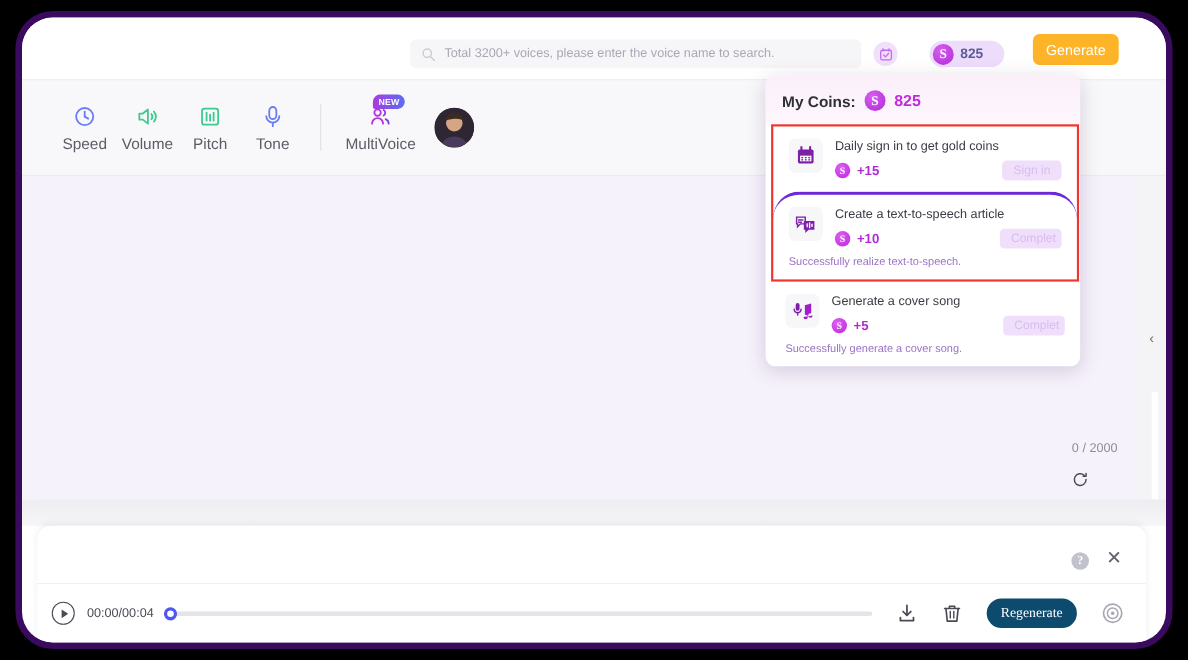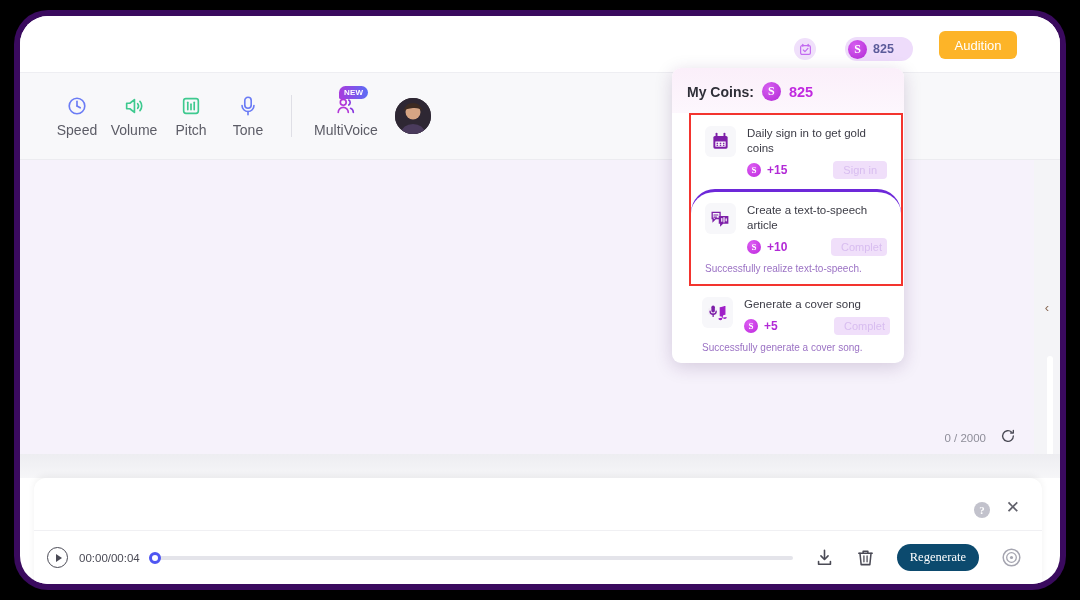--- a/index.html
+++ b/index.html
@@ -134,21 +134,21 @@
     width: 100%; height: 294px;
     background: #f6f2fb;
   }
   .editor-inner {
     position: absolute; left: 14px; top: 0; right: 24px; bottom: 0;
     background: #f6f2fb;
   }
   .char-count {
     position: absolute; right: 44px; bottom: 10px;
     font-size: 11.5px; color: #8e8e99;
-    display: flex; align-items: flex-end; gap: 14px;
+    display: flex; align-items: flex-start; gap: 14px; flex-direction: column;
   }
   .refresh-ic { width: 16px; height: 16px; }
 
   
   .right-rail {
     position: absolute; right: 0; top: 144px;
     width: 26px; height: 294px;
     background: #f4f4f7;
     display: flex; align-items: center; justify-content: center;
   }
@@ -224,37 +224,37 @@
     background: #0c4a6e; color: #fff;
     font-size: 12.5px; padding: 6px 13px;
     border-radius: 14px; border: none; cursor: pointer;
     font-family: Liberation Serif, serif;
     text-align: center;
   }
   .ic-btn { cursor: pointer; display: flex; align-items: center; }
 
   
   .coins-popup {
-    position: absolute; left: 652px; top: 52px;
-    width: 232px;
+    position: absolute; left: 676px; top: 52px;
+    width: 286px;
     background: #ffffff;
     border-radius: 9px;
     box-shadow: 0 4px 18px rgba(60,20,90,.18);
     overflow: hidden;
     z-index: 50;
   }
   .cp-head {
     background: linear-gradient(#fbeffa, #fdf7fd);
     padding: 14px 15px 12px 15px;
   }
   .cp-title-row { display: flex; align-items: center; gap: 8px; }
   .cp-title { font-size: 14px; font-weight: bold; color: #2f2f38; }
   .cp-amt { font-size: 14.5px; font-weight: bold; color: #c12ae0; }
   .cp-sub { font-size: 10.5px; color: #6e6e79; line-height: 1.5; margin-top: 7px; }
-  .cp-list { padding: 0 0 0 16px; }
+  .cp-list { padding: 0 0 0 4px; }
   .hl-box {
     border: 2px solid #f3342e;
     margin: 0 1px;
   }
   .cp-item { padding: 11px 14px 10px 14px; }
   .cp-item + .cp-item { border-top: 3px solid #6d28d9; border-radius: 24px; }
   .cp-row { display: flex; gap: 11px; align-items: flex-start; }
   .cp-ic {
     width: 31px; height: 31px; border-radius: 6px;
     background: #f7f7fa; flex: 0 0 31px;
@@ -290,36 +290,43 @@
   }
 </style>
 </head>
 <body>
 
 <div class="device-frame">
 <div class="screen">
 
   <div class="header">
 
+    <div class="search-wrap">
+      <svg class="search-icon" viewBox="0 0 24 24">
+        <circle cx="10" cy="10" r="7" fill="none" stroke="#9a9aa8" stroke-width="2.4"></circle>
+        <line x1="15" y1="15" x2="22" y2="22" stroke="#9a9aa8" stroke-width="2.4" stroke-linecap="round"></line>
+      </svg>
+      <input class="search-input" type="text" placeholder="Total 3200+ voices, please enter the voice name to search." style="">
+    </div>
 
     <div class="hdr-cal">
       <svg width="13" height="13" viewBox="0 0 24 24">
         <rect x="3" y="5" width="18" height="16" rx="2.5" fill="none" stroke="#c26bf0" stroke-width="2.2"></rect>
         <line x1="7" y1="2.5" x2="7" y2="6" stroke="#c26bf0" stroke-width="2.2" stroke-linecap="round"></line>
         <line x1="17" y1="2.5" x2="17" y2="6" stroke="#c26bf0" stroke-width="2.2" stroke-linecap="round"></line>
         <polyline points="8,13 11,16 16.5,10" fill="none" stroke="#c26bf0" stroke-width="2.2" stroke-linecap="round" stroke-linejoin="round"></polyline>
       </svg>
     </div>
 
     <div class="coin-chip">
       <span class="coin-badge">S</span>
       <span class="coin-chip-val">825</span>
     </div>
 
-    <button class="pricing-btn">Audition</button>
+    <button class="pricing-btn">Generate</button>
   </div>
 
   <div class="toolbar">
 
     <div class="tool">
       <svg width="22" height="22" viewBox="0 0 24 24">
         <circle cx="12" cy="12" r="8.5" fill="none" stroke="#6b7cf5" stroke-width="1.8"></circle>
         <path d="M12 12 L12 7" stroke="#6b7cf5" stroke-width="1.8" stroke-linecap="round"></path>
         <path d="M12 12 L15.5 14" stroke="#6b7cf5" stroke-width="1.8" stroke-linecap="round"></path>
       </svg>

